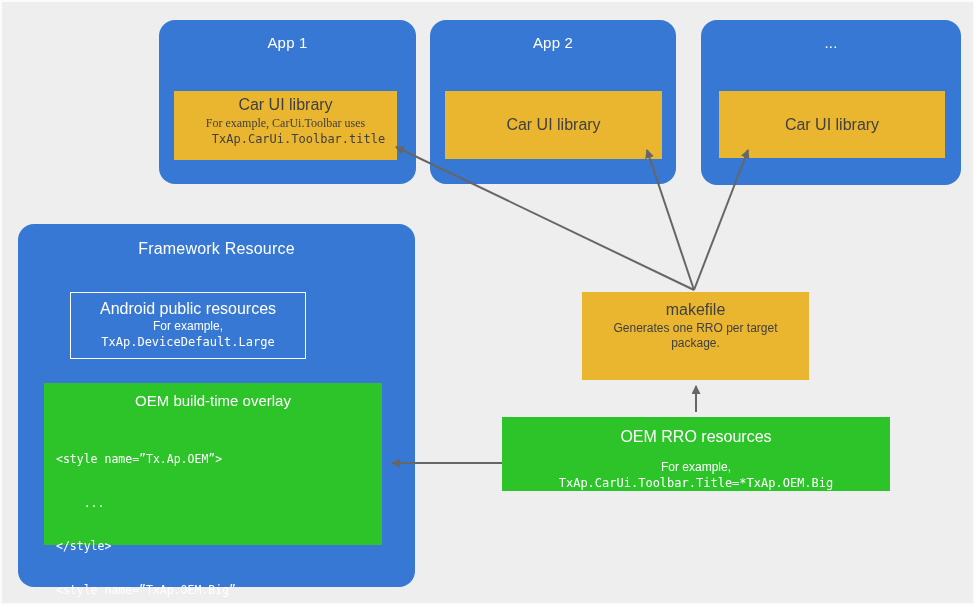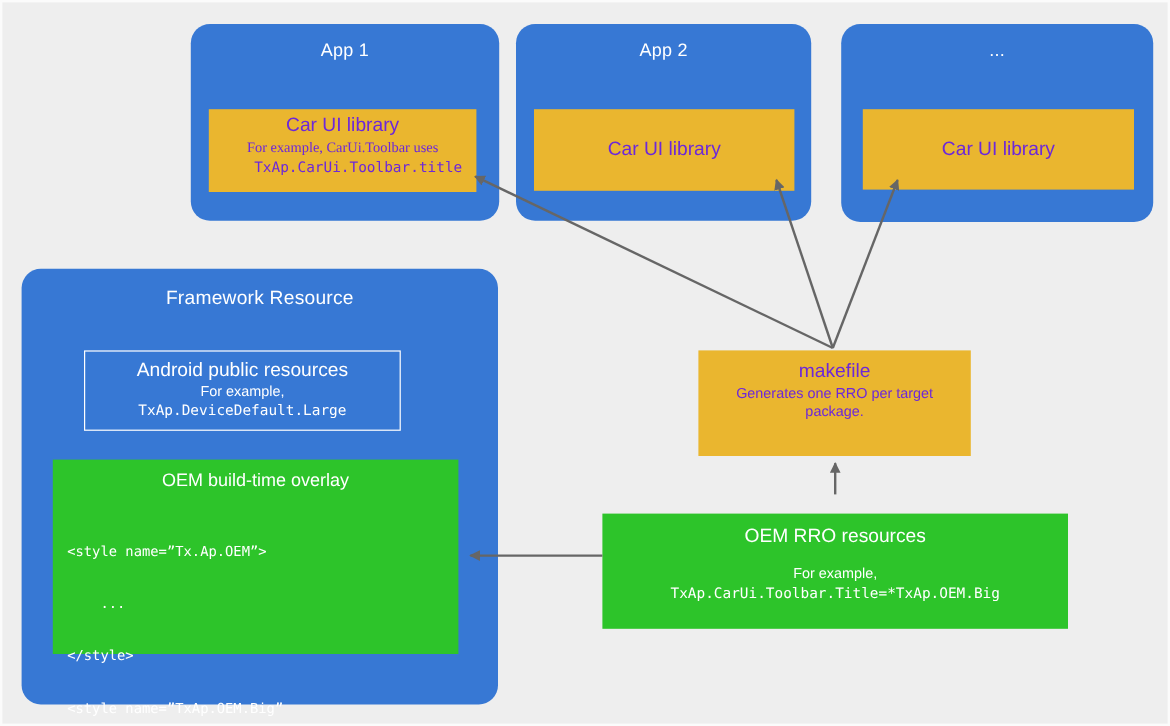--- a/index.html
+++ b/index.html
@@ -8,21 +8,21 @@
     position: relative;
     width: 975px;
     height: 605px;
     background: #eeeeee;
     border: 2px solid #fbfbfb;
     font-family: "Liberation Sans", sans-serif;
     overflow: hidden;
   }
   .box { position: absolute; }
   .blue   { background: #3778d4; color: #ffffff; border-radius: 16px; }
-  .yellow { background: #eab62f; color: #6d28d9; }
+  .yellow { background: #eab62f; color: #404040; }
   .green  { background: #2dc42a; color: #ffffff; }
 
   .box-title {
     text-align: center;
     font-size: 15px;
     padding-top: 14px;
     letter-spacing: .2px;
   }
   .fw-title { padding-top: 16px; font-size: 16px; }
 
@@ -37,21 +37,21 @@
   .app3 .lib { left: 18px; top: 71px; width: 226px; height: 67px; display: flex; align-items: center; justify-content: center; }
 
   .lib-title { font-size: 16px; line-height: 22px; }
   .lib-note  { font-size: 12px; line-height: 15px; font-family: Liberation Serif, serif; }
   .mono { font-family: "DejaVu Sans Mono", monospace; }
   .lib-code  { font-size: 12px; line-height: 16px; margin-left: 26px; }
 
   
   .framework { left: 16px; top: 222px; width: 397px; height: 363px; }
   .android-public {
-    left: 52px; top: 68px; width: 264px; height: 67px;
+    left: 52px; top: 68px; width: 236px; height: 67px;
     border: 1px solid #ffffff;
     text-align: center;
     padding-top: 5px;
   }
   .ap-title { font-size: 16px; line-height: 21px; }
   .ap-note  { font-size: 12px; line-height: 15px; }
   .ap-code  { font-size: 12px; line-height: 16px; }
 
   .oem-overlay { left: 26px; top: 159px; width: 338px; height: 162px; }
   .ov-title { text-align: center; font-size: 15px; padding-top: 9px; }
@@ -62,21 +62,21 @@
     white-space: pre;
     text-align: left;
   }
 
   
   .makefile { left: 580px; top: 290px; width: 227px; height: 88px; text-align: center; }
   .mk-title { font-size: 16px; padding-top: 9px; }
   .mk-sub   { font-size: 12px; line-height: 15px; width: 186px; margin: 2px auto 0; }
 
   
-  .oem-rro { left: 500px; top: 426px; width: 388px; height: 96px; text-align: center; }
+  .oem-rro { left: 500px; top: 415px; width: 388px; height: 74px; text-align: center; }
   .rro-title { font-size: 16px; padding-top: 11px; }
   .rro-note  { font-size: 12px; line-height: 15px; margin-top: 14px; }
   .rro-code  { font-size: 12px; line-height: 16px; }
 
   .arrows {
     position: absolute;
     left: 0; top: 0;
     width: 975px; height: 605px;
     pointer-events: none;
     z-index: 5;

